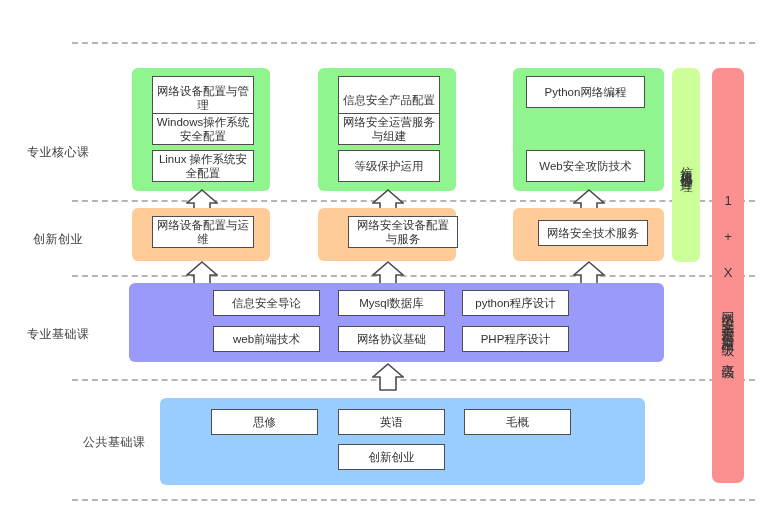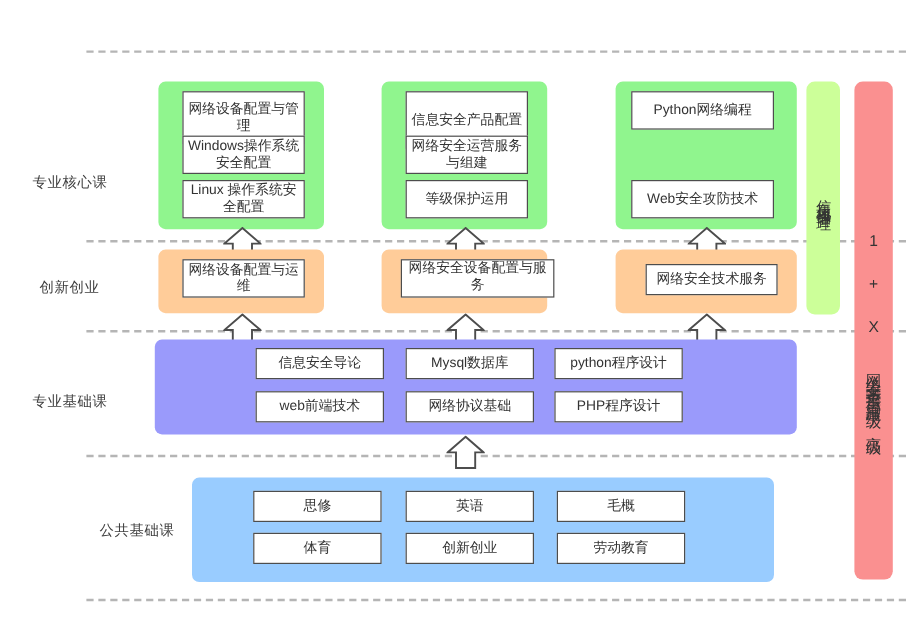--- a/index.html
+++ b/index.html
@@ -123,21 +123,21 @@
   <div class="arrow" style="left:573px; top:189px; width:32px; height:28px;">
     <svg width="32" height="28" viewBox="0 0 32 28">
       <polygon points="16,1 31,14 24,14 24,27 8,27 8,14 1,14" fill="#ffffff" stroke="#4d4d4d" stroke-width="1.6" stroke-linejoin="miter"></polygon>
     </svg>
   </div>
 
   <div class="panel" style="left:132px; top:208px; width:138px; height:53px; background:#ffcc99;"></div>
   <div class="cell" style="left:152px; top:216px; width:102px; height:32px;">网络设备配置与运维</div>
 
   <div class="panel" style="left:318px; top:208px; width:138px; height:53px; background:#ffcc99;"></div>
-  <div class="cell" style="left:334px; top:216px; width:128px; height:32px;font-family:Liberation Mono, monospace;">网络安全设备配置与服务</div>
+  <div class="cell" style="left:348px; top:216px; width:110px; height:32px;">网络安全设备配置与服务</div>
 
   <div class="panel" style="left:513px; top:208px; width:151px; height:53px; background:#ffcc99;"></div>
   <div class="cell" style="left:538px; top:220px; width:110px; height:26px;">网络安全技术服务</div>
 
   <div class="arrow" style="left:186px; top:261px; width:32px; height:28px;">
     <svg width="32" height="28" viewBox="0 0 32 28">
       <polygon points="16,1 31,14 24,14 24,27 8,27 8,14 1,14" fill="#ffffff" stroke="#4d4d4d" stroke-width="1.6" stroke-linejoin="miter"></polygon>
     </svg>
   </div>
   <div class="arrow" style="left:372px; top:261px; width:32px; height:28px;">
@@ -162,23 +162,21 @@
   <div class="arrow" style="left:372px; top:363px; width:32px; height:28px;">
     <svg width="32" height="28" viewBox="0 0 32 28">
       <polygon points="16,1 31,14 24,14 24,27 8,27 8,14 1,14" fill="#ffffff" stroke="#4d4d4d" stroke-width="1.6" stroke-linejoin="miter"></polygon>
     </svg>
   </div>
 
   <div class="panel" style="left:160px; top:398px; width:485px; height:87px; background:#99ccff;"></div>
   <div class="cell" style="left:338px; top:409px; width:107px; height:26px;">英语</div>
   <div class="cell" style="left:211px; top:409px; width:107px; height:26px;">思修</div>
   <div class="cell" style="left:464px; top:409px; width:107px; height:26px;">毛概</div>
-  <div class="cell" style="left:211px; top:444px; width:107px; height:26px;">体育</div>
   <div class="cell" style="left:338px; top:444px; width:107px; height:26px;">创新创业</div>
-  <div class="cell" style="left:464px; top:444px; width:107px; height:26px;">劳动教育</div>
 
   <div class="vcol" style="left:672px; top:68px; width:28px; height:194px; background:#ccff99;">
     <span class="vtext small">信息化项目管理</span>
   </div>
 
   <div class="vcol" style="left:712px; top:68px; width:32px; height:415px; background:#fa9090;">
     <span class="vtext">1 + X 网络安全运营平台管理中级、高级</span>
   </div>
 
 </div>

